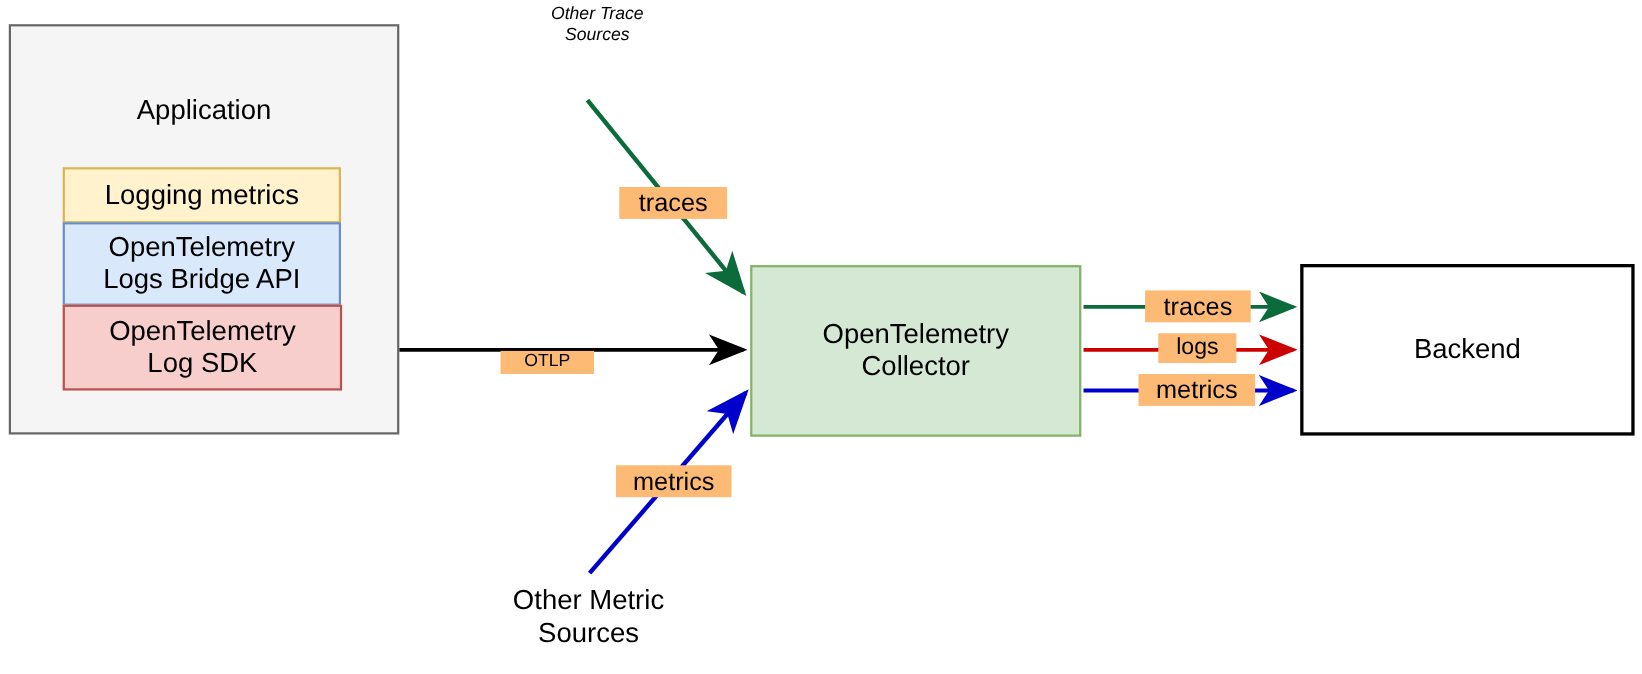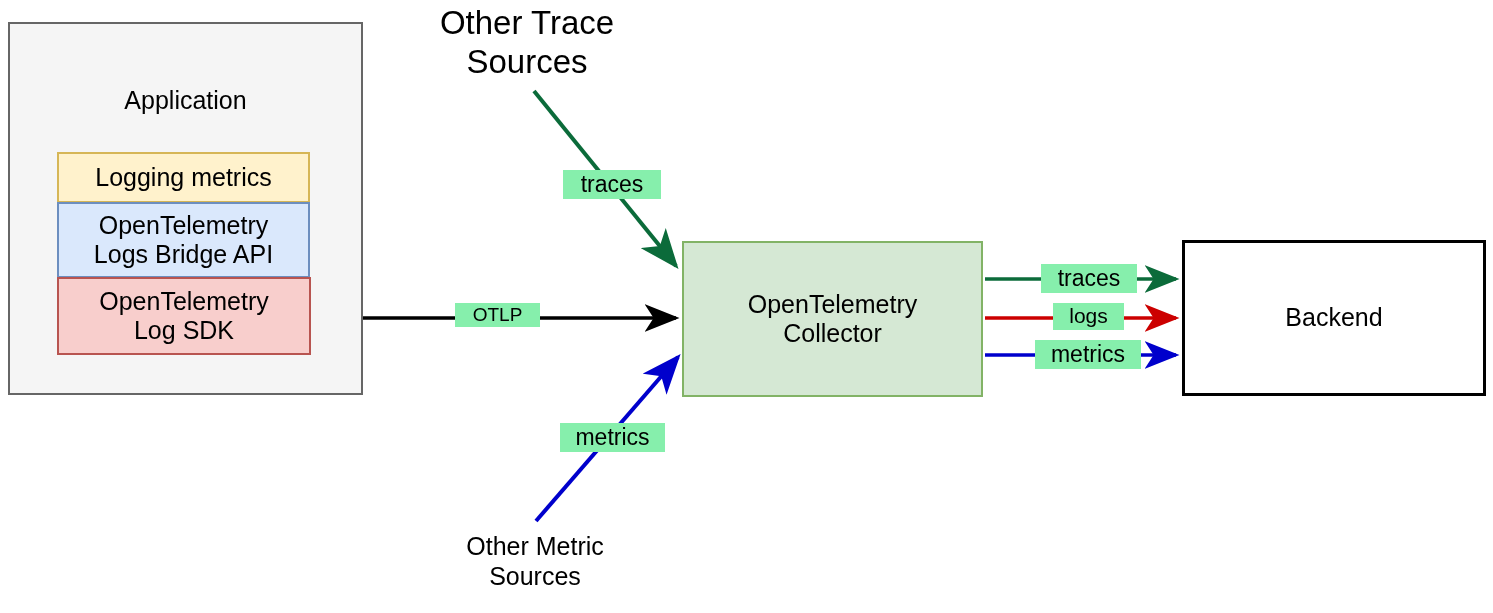--- a/index.html
+++ b/index.html
@@ -98,28 +98,29 @@
     background: #ffffff;
     border: 3px solid #000000;
     font-size: 25px;
   }
   .free-label {
     position: absolute;
     color: #000000;
     text-align: center;
     white-space: pre-line;
     line-height: 1.18;
-    background: #86efac;
+    background: #fdba74;
   }
   #label-other-trace {
-    left: 432px;
+    left: 448px;
     top: 4px;
     width: 190px;
-    font-size: 33px;
+    font-size: 16px;
     background: transparent;
+    font-style: italic;
   }
   #label-other-metric {
     left: 440px;
     top: 532px;
     width: 190px;
     font-size: 25px;
     background: transparent;
   }
   #label-traces-in {
     left: 563px;
@@ -130,23 +131,23 @@
   }
   #label-metrics-in {
     left: 560px;
     top: 423px;
     width: 101px;
     font-size: 23px;
     padding: 1px 2px;
   }
   #label-otlp {
     left: 455px;
-    top: 303px;
+    top: 319px;
     width: 81px;
-    font-size: 19px;
+    font-size: 16px;
     padding: 1px 2px;
   }
   #label-traces-out {
     left: 1041px;
     top: 264px;
     width: 92px;
     font-size: 23px;
     padding: 1px 2px;
   }
   #label-logs-out {

